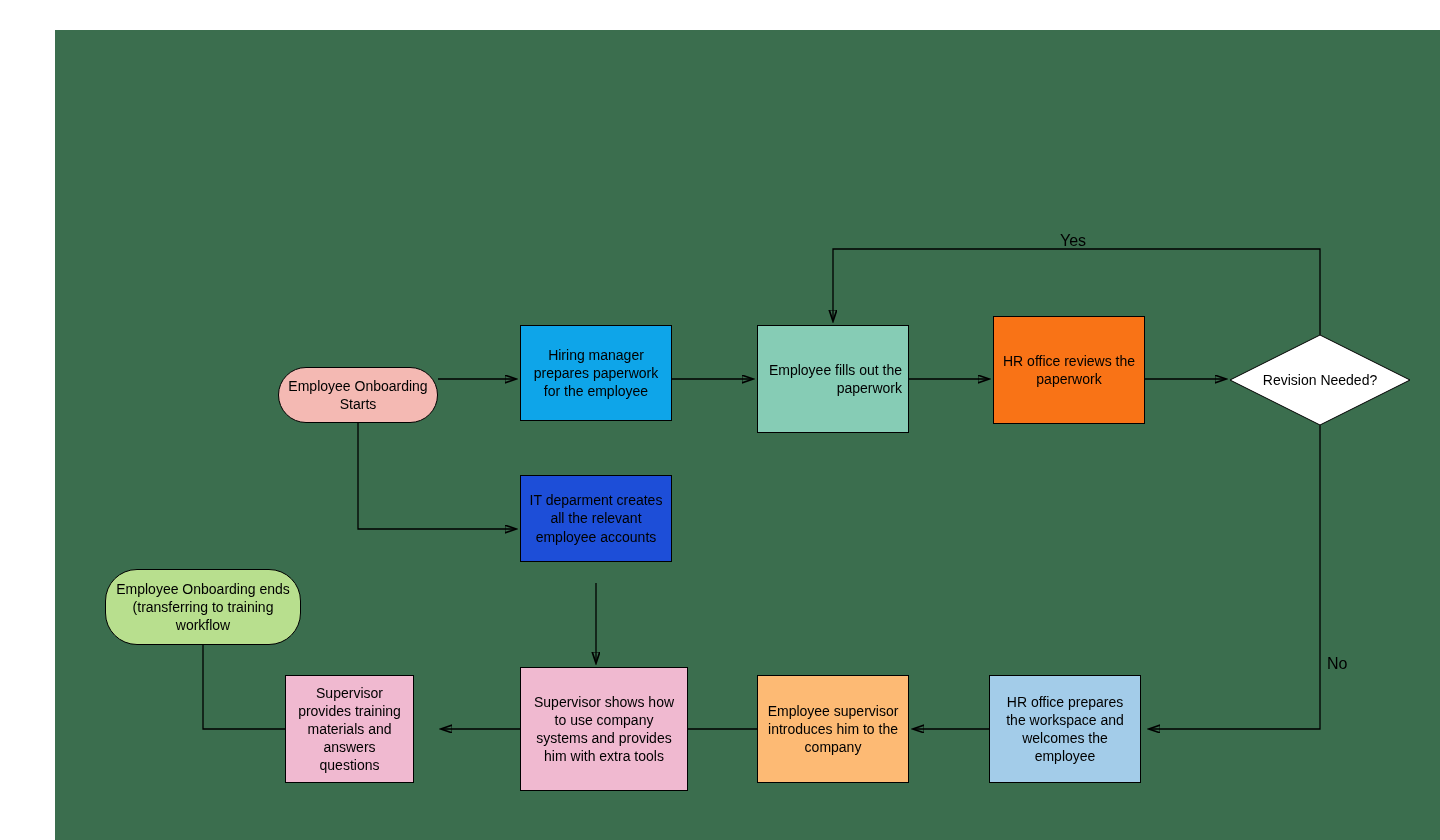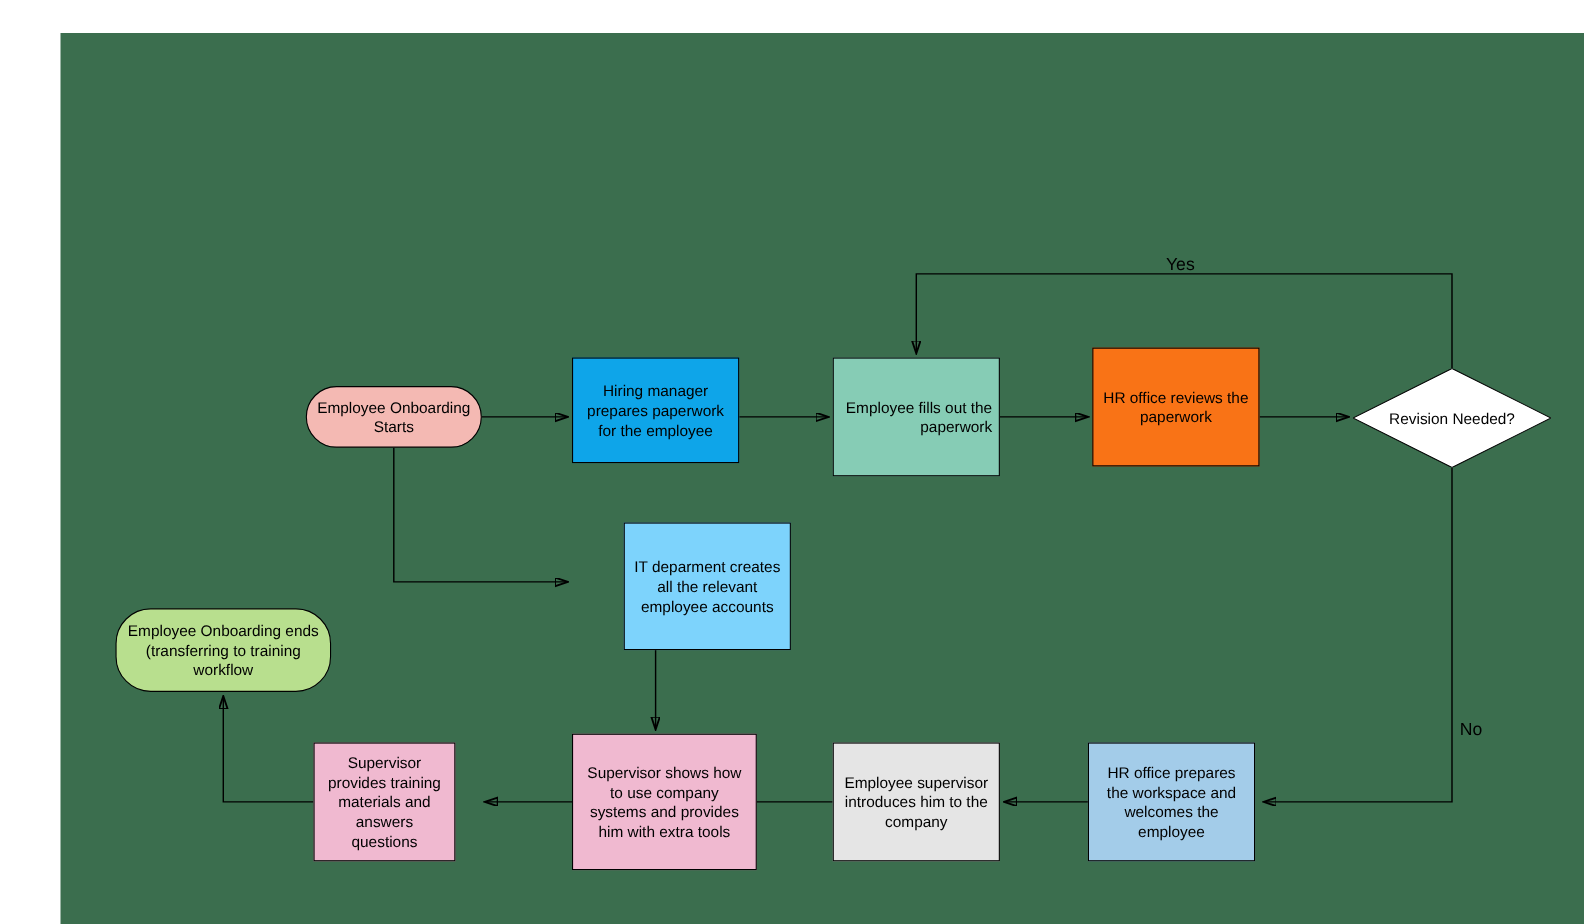--- a/index.html
+++ b/index.html
@@ -24,20 +24,21 @@
       display: flex;
       align-items: center;
       justify-content: center;
       text-align: center;
       font-size: 14px;
       padding: 6px;
       line-height: 1.3;
     }
     .terminator {
       border-radius: 28px;
+      margin-top: 16px;
     }
     .start {
       background: #f4b9b3;
       left: 223px;
       top: 321px;
       width: 160px;
       height: 56px;
     }
     .hiring-manager {
       background: #0ea5e9;
@@ -75,36 +76,35 @@
     .decision-label {
       position: absolute;
       inset: 0;
       display: flex;
       align-items: center;
       justify-content: center;
       text-align: left;
       font-size: 14px;
     }
     .it-dept {
-      background: #7dd3fc;
+      background: #1d4ed8;
       left: 465px;
       top: 445px;
       width: 152px;
-      height: 116px;
-      margin-left: 47px;
+      height: 87px;
     }
     .hr-prepares {
       background: #a3cce9;
       left: 934px;
       top: 645px;
       width: 152px;
       height: 108px;
     }
     .supervisor-intro {
-      background: #e5e5e5;
+      background: #fdba74;
       left: 702px;
       top: 645px;
       width: 152px;
       height: 108px;
     }
     .supervisor-shows {
       background: #f0b9d0;
       left: 465px;
       top: 637px;
       width: 168px;

